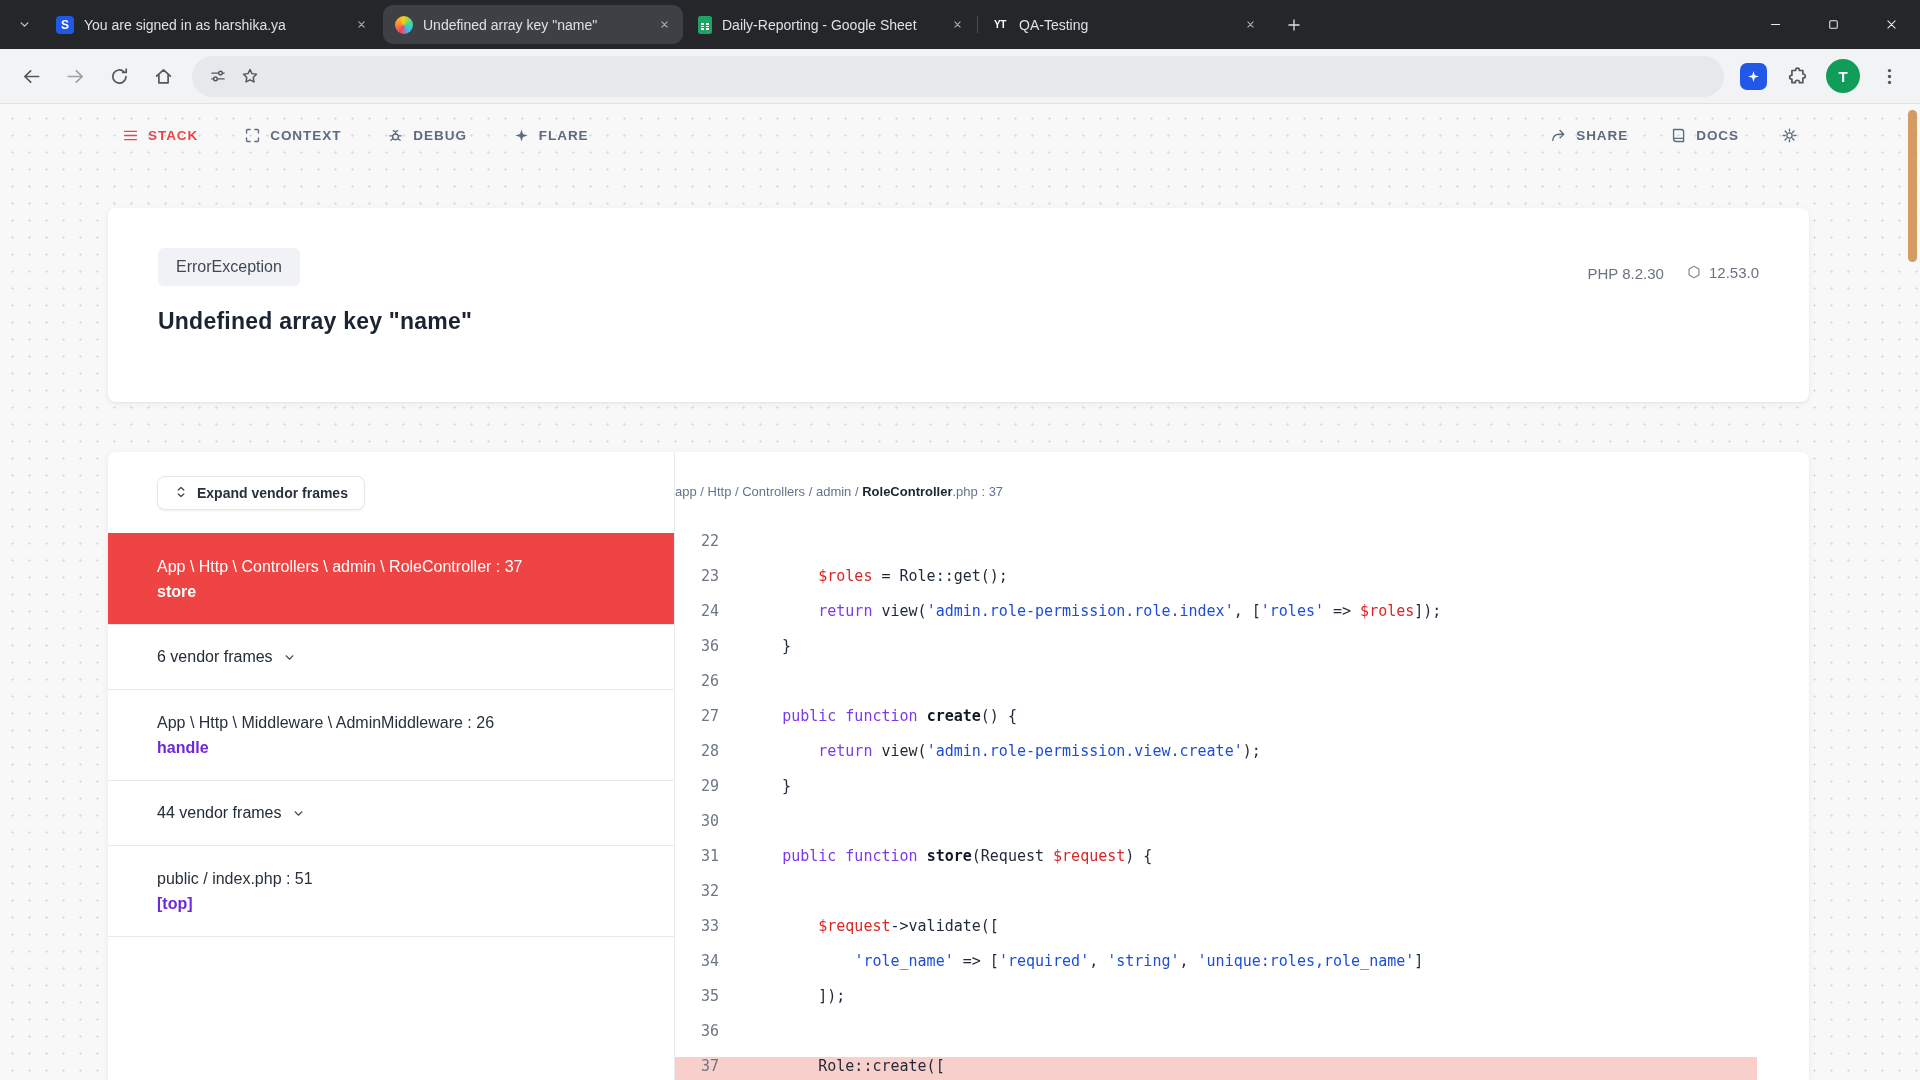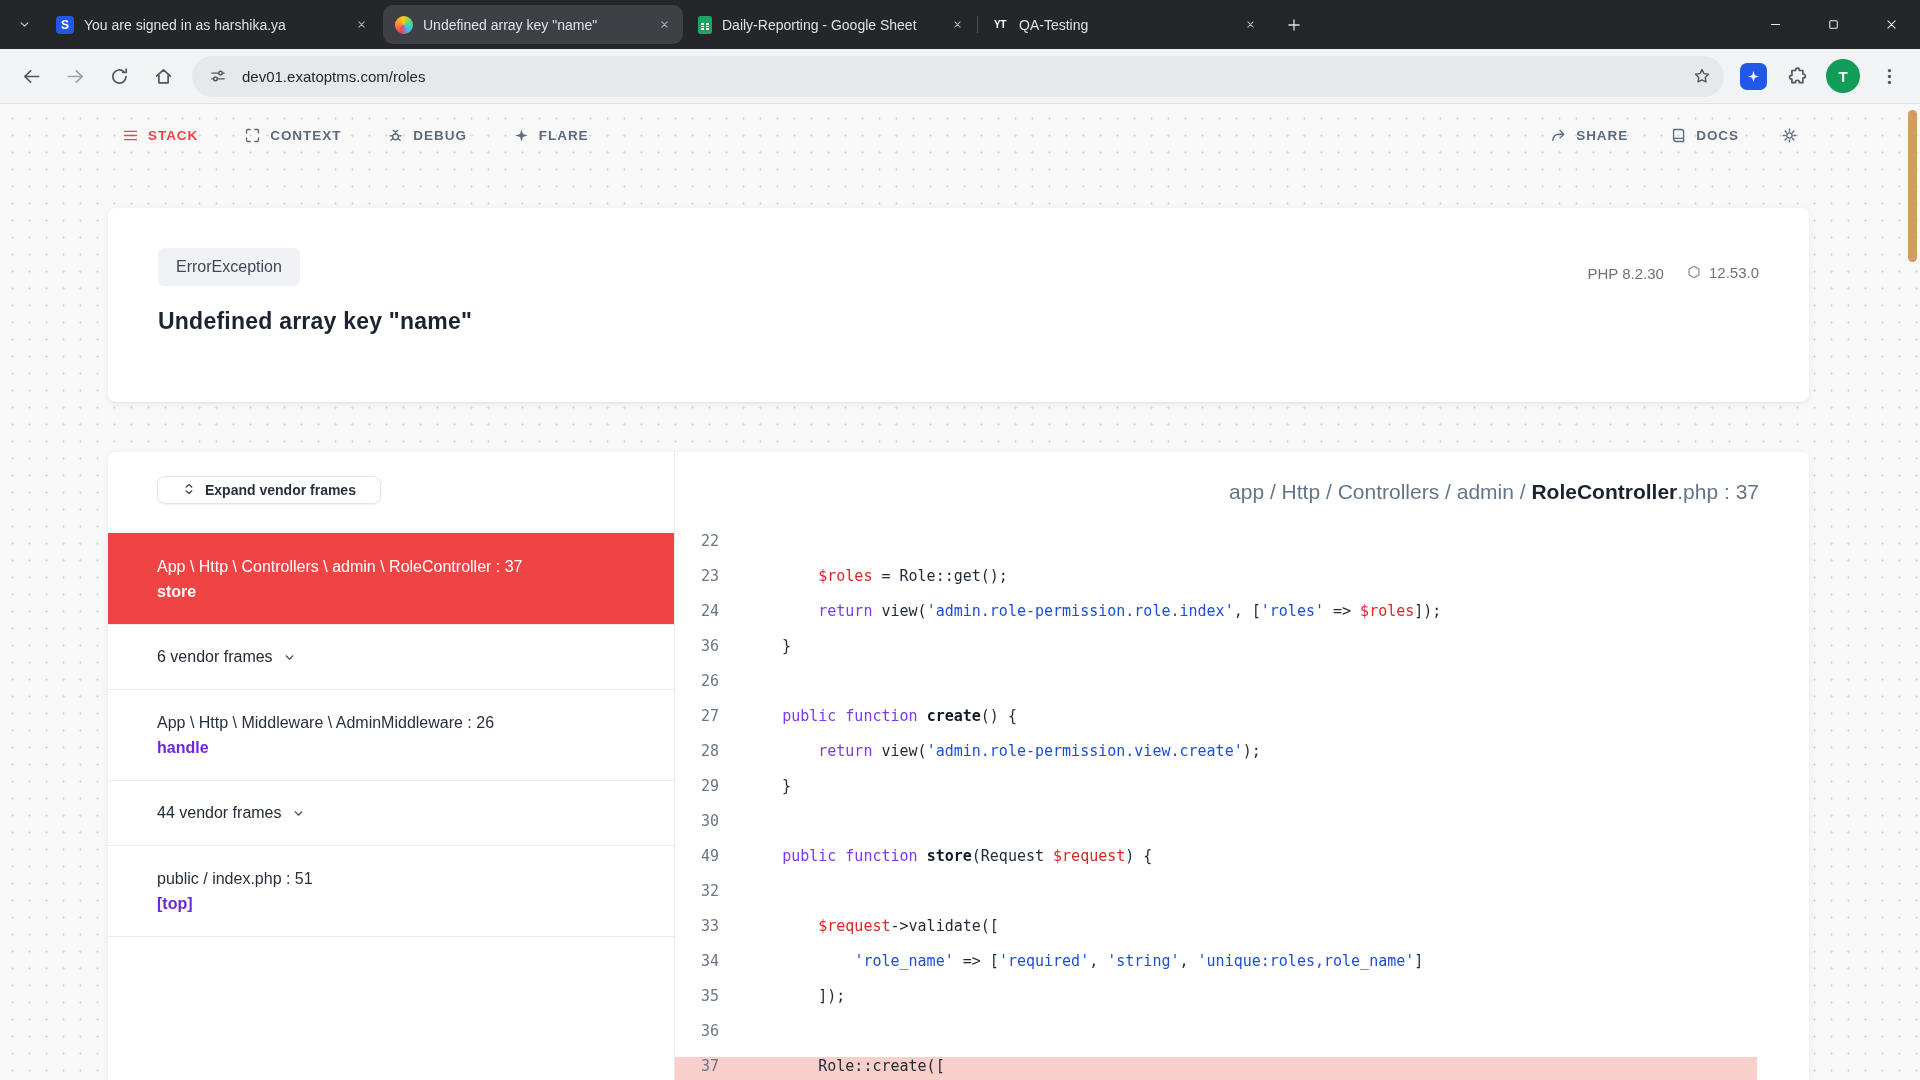--- a/index.html
+++ b/index.html
@@ -64,32 +64,32 @@
   .card{background:#fff;border-radius:8px;box-shadow:0 1px 2px rgba(30,41,59,.06),0 2px 8px rgba(30,41,59,.05)}
   .error-card{position:relative;height:194px;padding:40px 50px;margin-top:42px}
   .chip{display:inline-block;background:#F0F2F5;color:#3F4854;font-size:16px;padding:10px 18px;border-radius:6px}
   .error-title{margin-top:22px;font-size:23px;font-weight:700;color:#1B2430;letter-spacing:.01em}
   .meta{position:absolute;top:56px;right:50px;display:flex;align-items:center;gap:22px;color:#6B7280;font-size:15px}
   .meta .with-icon{display:flex;align-items:flex-start;gap:7px}
   .meta .ic{width:16px;height:16px;color:#8B939E}
   .stack-card{margin-top:50px;display:flex;height:700px;overflow:hidden;border-radius:8px 8px 0 0}
   .frames{width:567px;flex:none;border-right:1px solid #E8EAEE}
   .expand-row{height:81px;padding:24px 0 0 49px}
-  .expand-btn{display:inline-flex;align-items:center;gap:9px;height:28px;padding:0 24px;background:#fff;border:1px solid #E2E6EA;border-radius:8px;box-shadow:0 1px 2px rgba(30,41,59,.07);font-size:14px;font-weight:700;color:#27303C}
+  .expand-btn{display:inline-flex;align-items:center;gap:9px;height:34px;padding:0 16px;background:#fff;border:1px solid #E2E6EA;border-radius:8px;box-shadow:0 1px 2px rgba(30,41,59,.07);font-size:14px;font-weight:700;color:#27303C}
   .expand-btn .ic{width:14px;height:14px;stroke-width:1.8;color:#3C4654}
   .group-row{height:65px;display:flex;align-items:center;gap:9px;padding:0 49px;border-top:1px solid #E8EAEE;font-size:16px;color:#222B36}
   .group-row .ic{width:15px;height:15px;color:#4A5463;stroke-width:1.8}
   .frame-row{padding:21px 49px;border-top:1px solid #E8EAEE}
   .frame-path{font-size:16px;color:#27303C;line-height:23px}
   .frame-method{font-size:16px;font-weight:700;color:#6d28d9;line-height:23px;margin-top:2px}
   .frame-row.active{background:var(--accent);border-color:var(--accent)}
   .frame-row.active .frame-path,.frame-row.active .frame-method{color:#fff}
   .end-divider{border-top:1px solid #E8EAEE}
   .codepanel{flex:1;min-width:0}
-  .breadcrumb{text-align:right;padding:31px 50px 0 0;font-size:21px;color:#64748B;line-height:18px}
+  .breadcrumb{text-align:left;padding:31px 50px 0 0;font-size:13px;color:#64748B;line-height:18px}
   .bc-file{color:#1B2430;font-weight:700}
   .code{margin-top:31px;font-family:"DejaVu Sans Mono",monospace;font-size:15px}
   .code-row{height:35px;display:flex;}
   .code-row.hl{background:var(--error_line_bg);width:calc(100% - 52px)}
   .ln{width:44px;flex:none;text-align:right;color:#6C7684}
   .lc{margin-left:27px;white-space:pre;color:#1F2937}
   .tok-k{color:var(--code_keyword)}
   .tok-s{color:var(--code_string)}
   .tok-v{color:var(--code_variable)}
   .tok-m{font-weight:700;color:#101826}
@@ -189,21 +189,20 @@
         </svg>
       </button>
     <div class="omnibox">
       <button class="obtn">
           <svg viewBox="0 0 20 20" class="ic">
             <path d="M3.2 6.8h13.6M3.2 13.2h13.6"></path>
             <circle class="knob" cx="12.8" cy="6.8" r="2"></circle>
             <circle class="knob" cx="7.2" cy="13.2" r="2"></circle>
           </svg>
         </button>
-      <span class="url">dev01.exatoptms.com/roles</span>
       <button class="obtn">
           <svg viewBox="0 0 20 20" class="ic">
             <path d="M10 2.9l2.2 4.5 5 .7-3.6 3.5.8 5L10 14.2l-4.4 2.4.8-5L2.8 8.1l5-.7z"></path>
           </svg>
         </button>
     </div>
     <button class="tbtn">
       <span class="extbadge">
           <svg viewBox="0 0 20 20" class="ic">
             <path class="f" d="M10 2.8l1.7 5.5 5.5 1.7-5.5 1.7L10 17.2l-1.7-5.5L2.8 10l5.5-1.7z"></path>
@@ -363,21 +362,21 @@
             </div>
             <div class="code-row">
               <span class="ln">29</span>
               <span class="lc"><span class="tok-d">    }</span></span>
             </div>
             <div class="code-row">
               <span class="ln">30</span>
               <span class="lc"></span>
             </div>
             <div class="code-row">
-              <span class="ln">49</span>
+              <span class="ln">31</span>
               <span class="lc"><span class="tok-d">    </span><span class="tok-k">public</span><span class="tok-d"> </span><span class="tok-k">function</span><span class="tok-d"> </span><span class="tok-m">store</span><span class="tok-d">(Request </span><span class="tok-v">$request</span><span class="tok-d">) {</span></span>
             </div>
             <div class="code-row">
               <span class="ln">32</span>
               <span class="lc"></span>
             </div>
             <div class="code-row">
               <span class="ln">33</span>
               <span class="lc"><span class="tok-d">        </span><span class="tok-v">$request</span><span class="tok-d">-&gt;validate([</span></span>
             </div>

